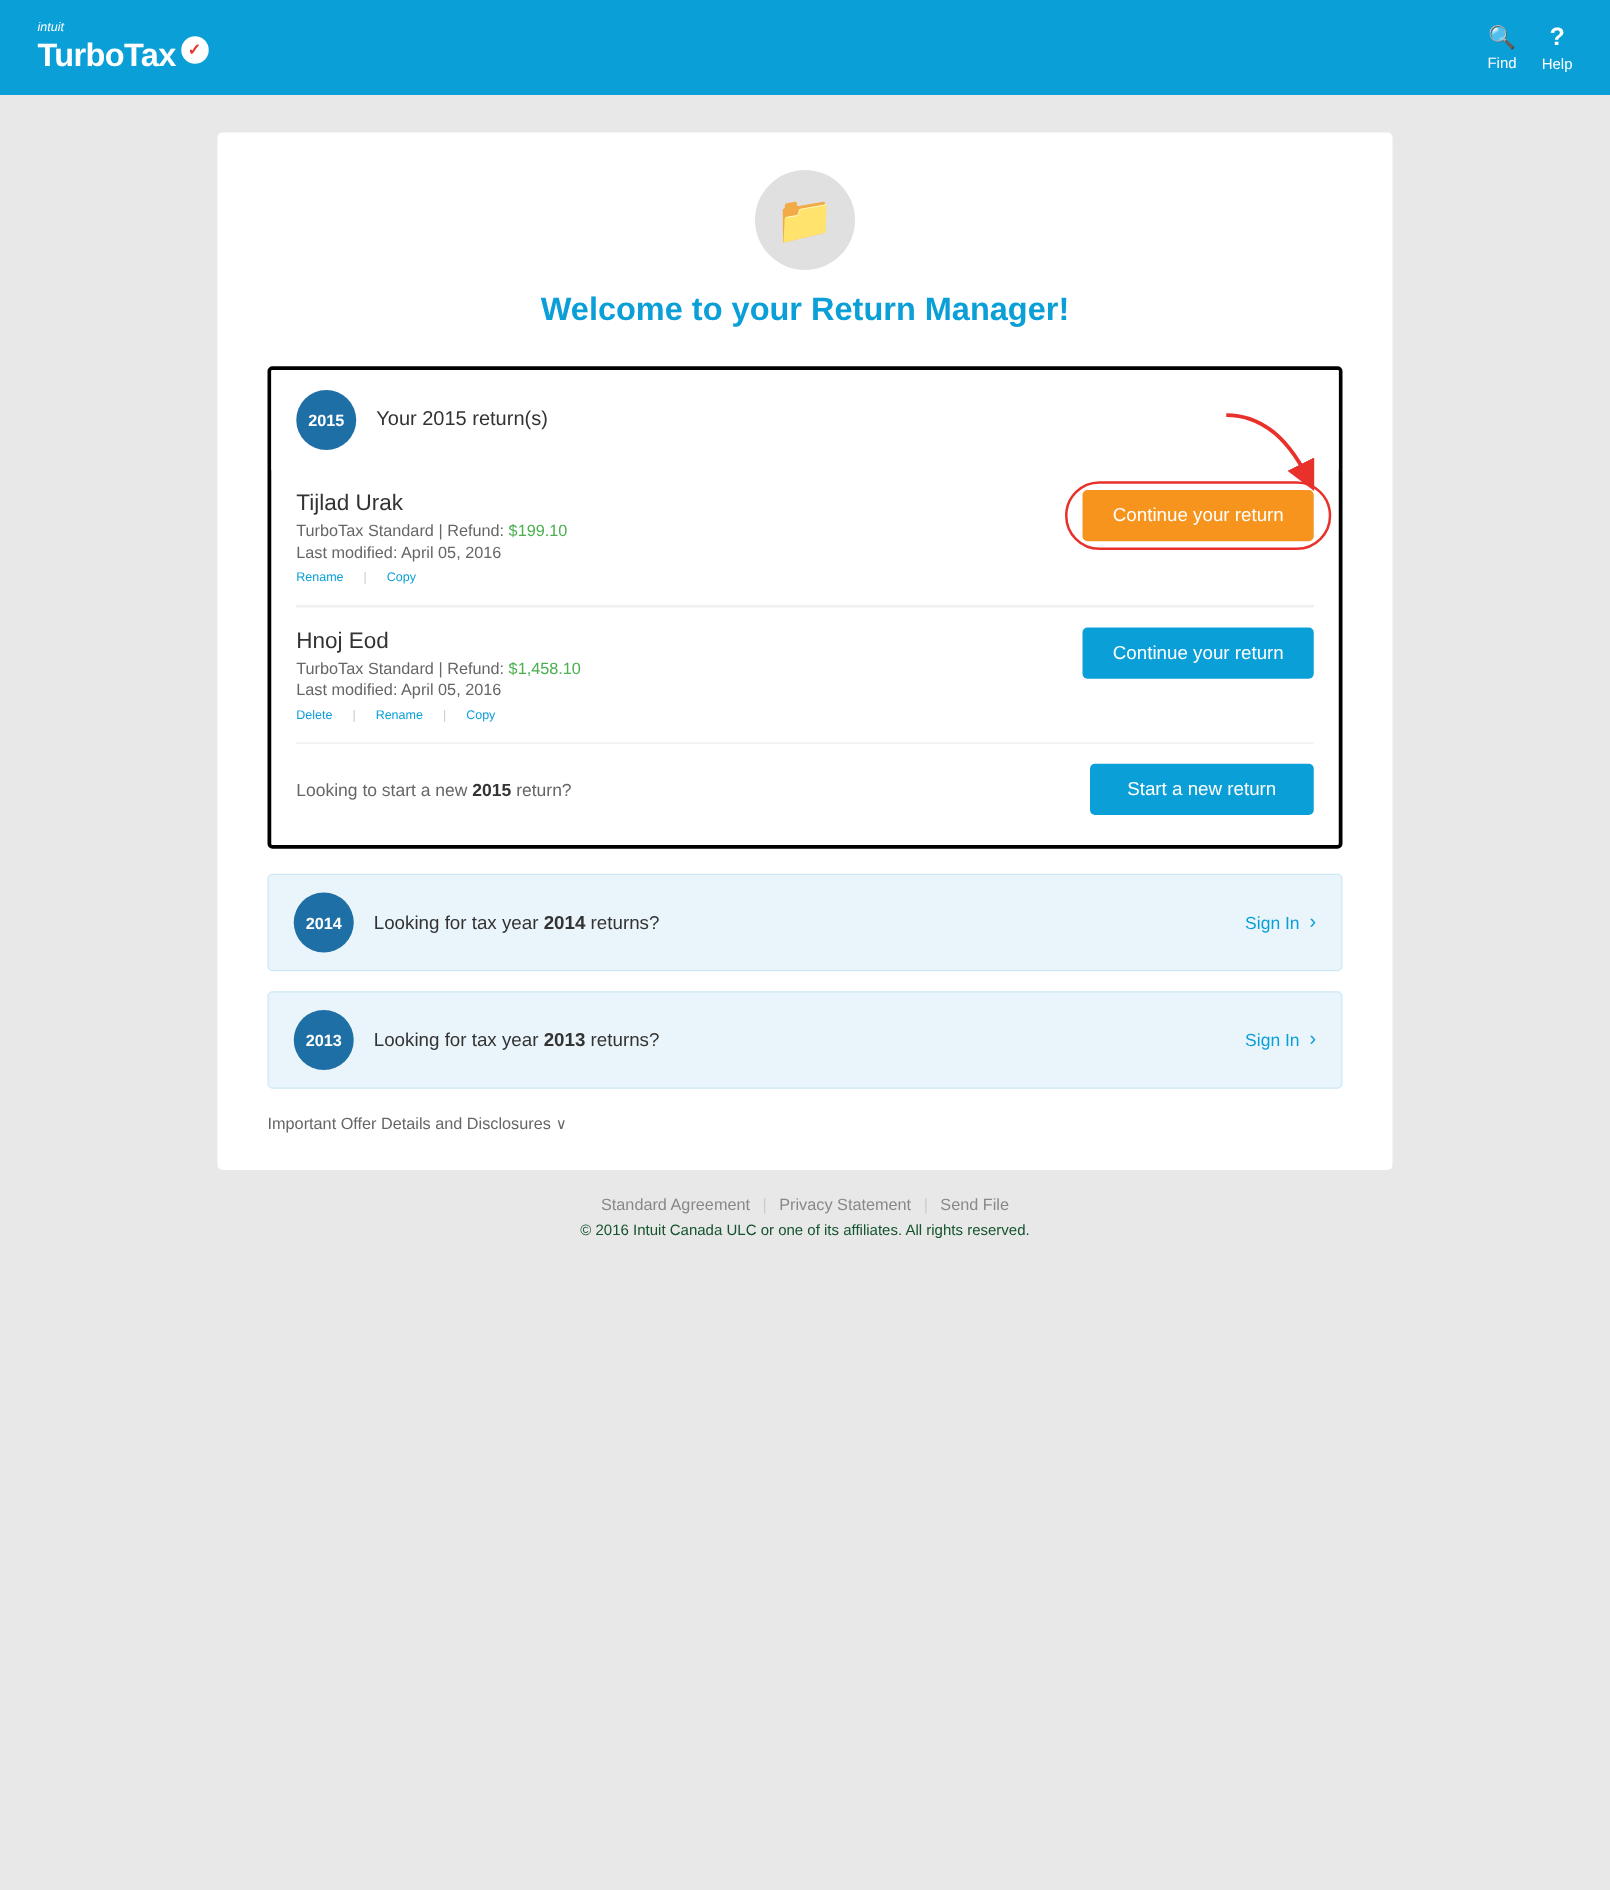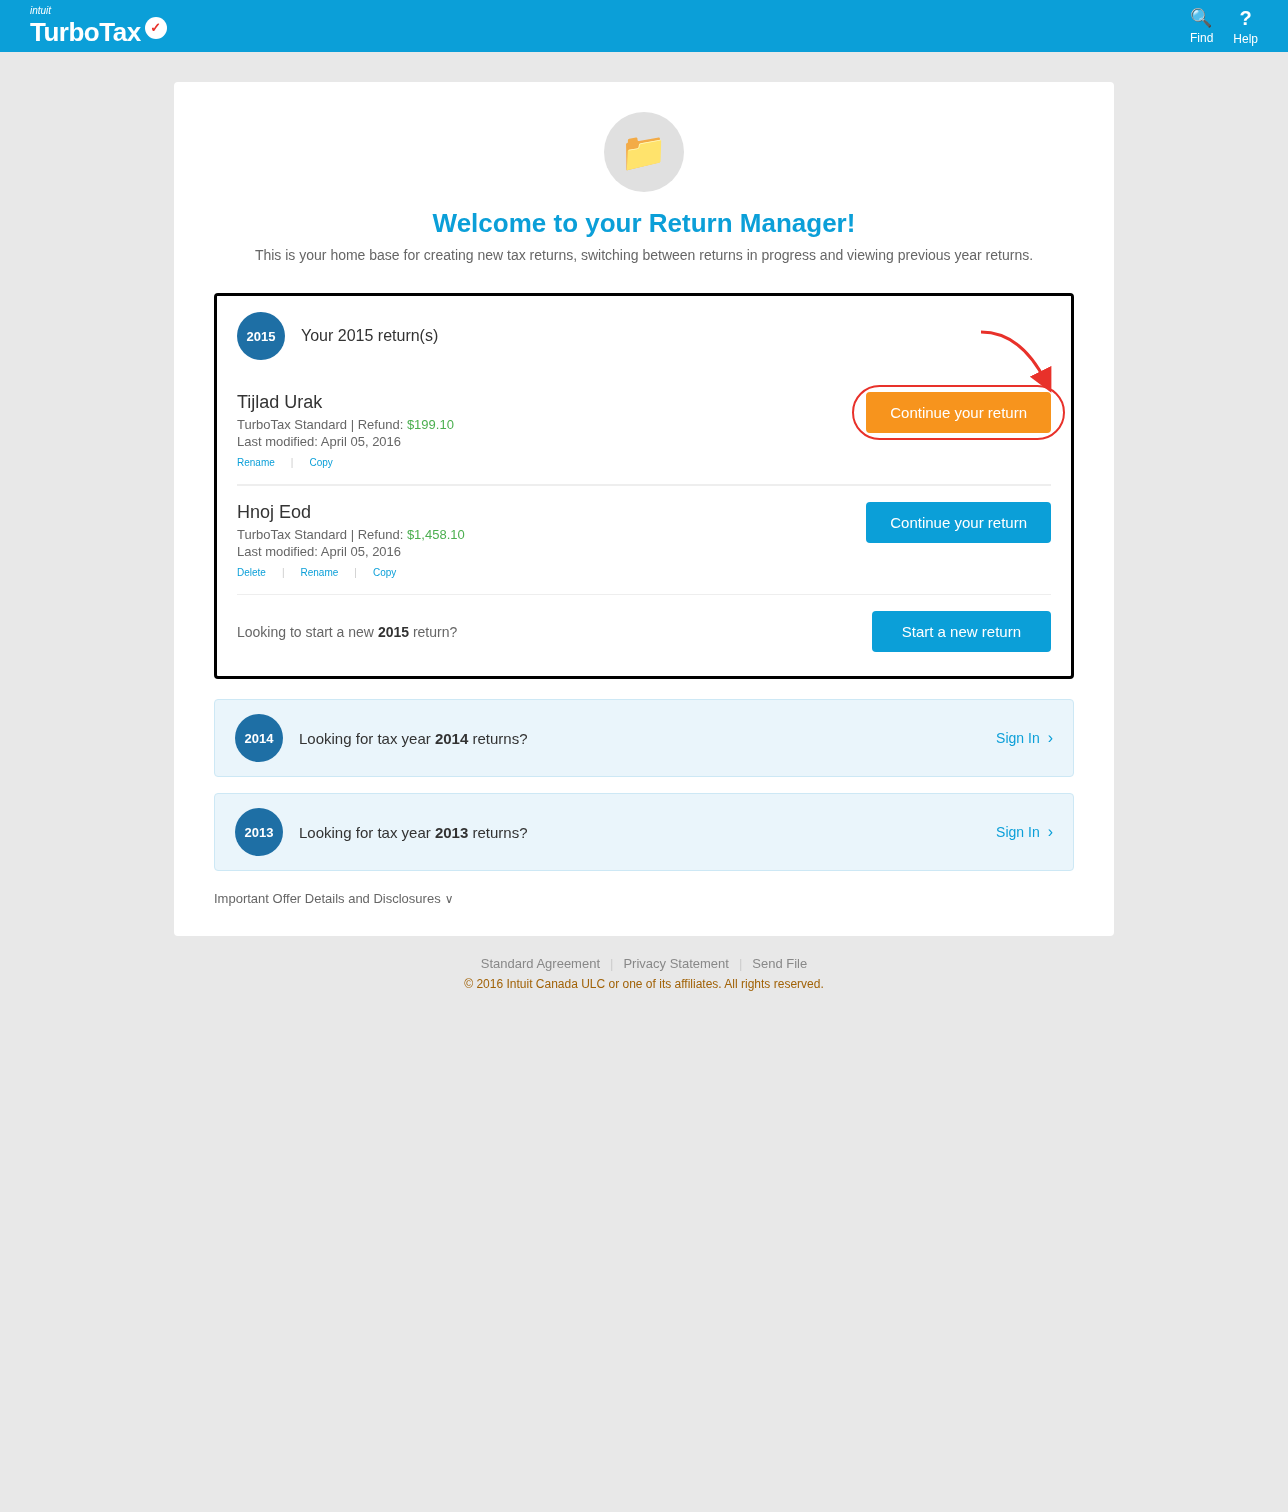--- a/index.html
+++ b/index.html
@@ -11,21 +11,21 @@
       flex-direction: column;
     }
 
     
     .header {
       background: #0b9fd8;
       padding: 10px 30px;
       display: flex;
       align-items: center;
       justify-content: space-between;
-      height: 52px;
+      height: 76px;
     }
     .header-logo {
       display: flex;
       align-items: center;
     }
     .logo-text {
       color: white;
       font-size: 26px;
       font-weight: bold;
       letter-spacing: -0.5px;
@@ -317,21 +317,21 @@
       align-items: center;
     }
     .footer-links a {
       color: #888;
       text-decoration: none;
     }
     .footer-separator {
       color: #ccc;
     }
     .footer-copyright {
-      color: #a16207;
+      color: #14532d;
       font-size: 12px;
     }
 
     
     .annotation-wrapper {
       position: relative;
       display: inline-block;
     }
   </style>
 </head>
@@ -362,21 +362,20 @@
 </div>
 
 <div class="main-wrapper">
   <div class="content-card">
 
     <div class="welcome-section">
       <div class="folder-icon-container">
         <span class="folder-icon">📁</span>
       </div>
       <div class="welcome-title">Welcome to your Return Manager!</div>
-      <div class="welcome-subtitle">This is your home base for creating new tax returns, switching between returns in progress and viewing previous year returns.</div>
     </div>
 
     <div class="year-section">
       <div class="year-header">
         <div class="year-badge">2015</div>
         <span class="year-label">Your 2015 return(s)</span>
       </div>
 
       <div class="return-entries">
 

